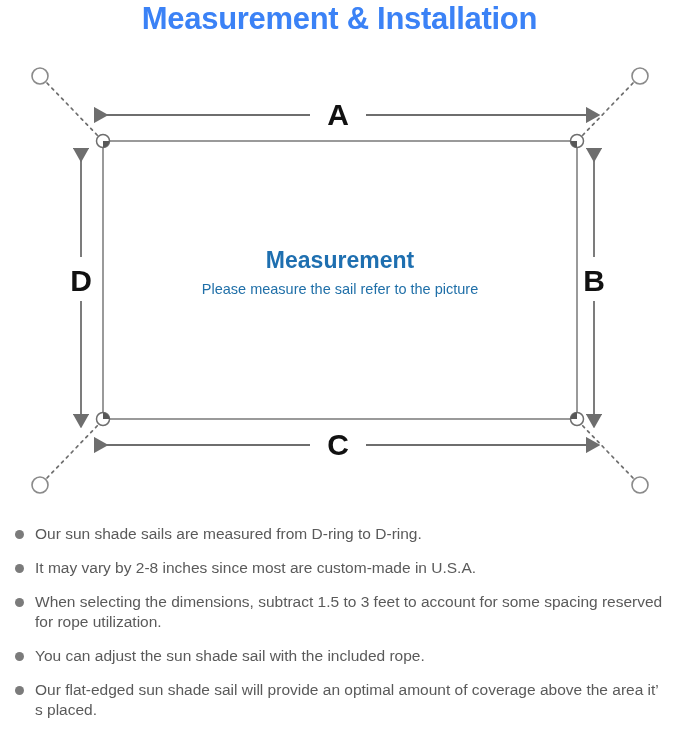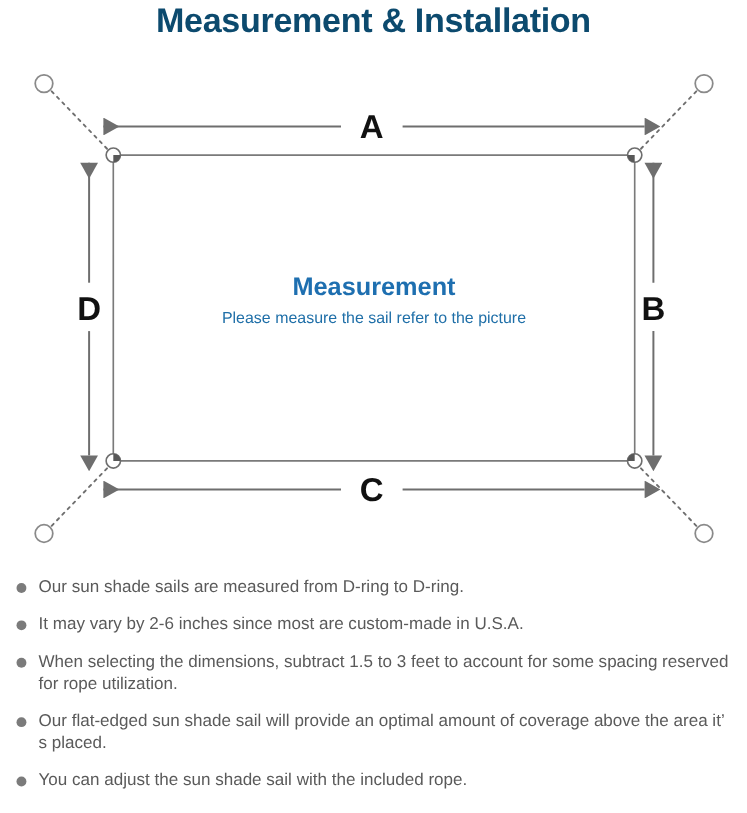--- a/index.html
+++ b/index.html
@@ -15,21 +15,21 @@
     overflow: hidden;
   }
   #page-title {
     position: absolute;
     top: 0px;
     left: 0;
     width: 679px;
     text-align: center;
     font-size: 31px;
     font-weight: bold;
-    color: #0c4a6e;
+    color: #3b82f6;
     letter-spacing: -0.3px;
     line-height: 38px;
     font-family: "Liberation Sans", sans-serif;
   }
   #diagram {
     position: absolute;
     top: 44px;
     left: 0;
     width: 679px;
     height: 470px;
@@ -143,27 +143,27 @@
   <text class="svg-sub" x="340" y="250" text-anchor="middle">Please measure the sail refer to the picture</text>
 </svg>
 
 <div id="notes">
   <div class="note-row">
     <span class="note-bullet"></span>
     <span class="note-text">Our sun shade sails are measured from D-ring to D-ring.</span>
   </div>
   <div class="note-row">
     <span class="note-bullet"></span>
-    <span class="note-text">It may vary by 2-6 inches since most are custom-made in U.S.A.</span>
+    <span class="note-text">It may vary by 2-8 inches since most are custom-made in U.S.A.</span>
   </div>
   <div class="note-row">
     <span class="note-bullet"></span>
     <span class="note-text">When selecting the dimensions, subtract 1.5 to 3 feet to account for some spacing reserved for rope utilization.</span>
   </div>
   <div class="note-row">
     <span class="note-bullet"></span>
-    <span class="note-text">Our flat-edged sun shade sail will provide an optimal amount of coverage above the area it’ s placed.</span>
+    <span class="note-text">You can adjust the sun shade sail with the included rope.</span>
   </div>
   <div class="note-row">
     <span class="note-bullet"></span>
-    <span class="note-text">You can adjust the sun shade sail with the included rope.</span>
+    <span class="note-text">Our flat-edged sun shade sail will provide an optimal amount of coverage above the area it’ s placed.</span>
   </div>
 </div>
 
 </body></html>

